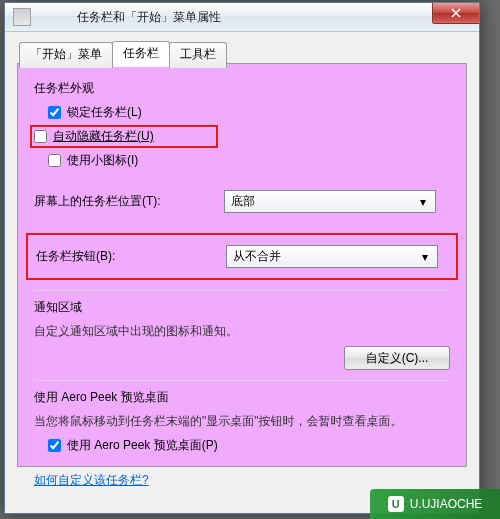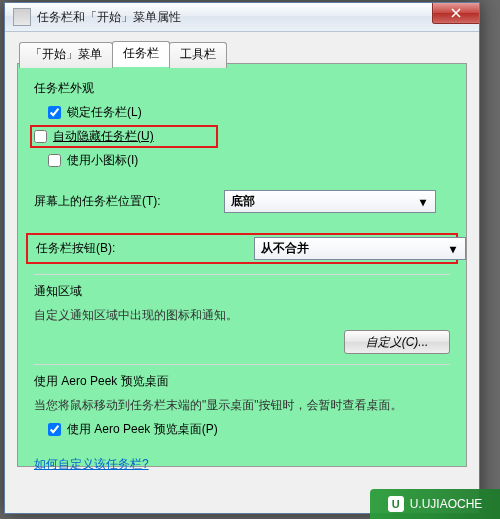--- a/index.html
+++ b/index.html
@@ -29,21 +29,21 @@
     display: flex;
     align-items: center;
     position: relative;
   }
   .title-icon {
     width: 16px; height: 16px;
     margin: 0 6px 0 8px;
     background: linear-gradient(#cfcfcf,#e8e8e8);
     border: 1px solid #9aa3ad;
   }
-  .title-text { color: #1a1a1a; }
+  .title-text { color: #1a1a1a; margin-left: 40px; }
   .close-btn {
     position: absolute; right: 0; top: 0;
     width: 46px; height: 20px;
     background: linear-gradient(#e59a97,#c84b45 48%,#b52f2a 52%,#cf6560);
     border: 1px solid #8c2d28;
     border-top: none;
     border-right: none;
     border-bottom-left-radius: 3px;
     color: #fff;
     display: flex; align-items: center; justify-content: center;
@@ -77,21 +77,21 @@
     background: #fff;
     z-index: 3;
     padding-bottom: 5px;
     top: -1px;
   }
   .tab-panel {
     position: absolute;
     left: 12px; right: 12px;
     top: 31px;
     bottom: 46px;
-    background: #86efac;
+    background: #f0abfc;
     border: 1px solid #9a9a9a;
     padding: 12px 16px 10px 16px;
   }
   .section-title { margin: 4px 0 6px 0; }
   .checkbox-row {
     display: flex; align-items: center;
     margin: 3px 0 3px 0;
     padding: 1px 14px;
   }
   .checkbox-row input[type=checkbox]{
@@ -110,37 +110,35 @@
   }
   .form-row .label { flex: 0 0 190px; }
   .select {
     flex: 0 0 200px;
     height: 21px;
     border: 1px solid #7a8a99;
     background: linear-gradient(#fff,#eef1f5);
     display: flex; align-items: center; justify-content: space-between;
     padding: 0 4px 0 6px;
     font-size: 12px;
-    font-weight: bold;
   }
   .select .arrow {
     width: 16px; display:flex; justify-content:center;
   }
   .form-row.red-wrap {
     border: 2px solid #e11b1b;
-    padding: 2px 8px;
+    padding: 10px 8px;
     margin: 10px -8px 8px -8px;
-    gap: 28px;
   }
   .hr {
     border: none; border-top: 1px solid #d8d8d8;
     margin: 10px 0 8px 0;
   }
   .right-btn-row {
-    display: flex; justify-content: flex-end; margin-top: 6px; font-style: italic;
+    display: flex; justify-content: flex-end; margin-top: 6px;
   }
   .winbtn {
     height: 22px;
     min-width: 84px;
     padding: 0 10px;
     border: 1px solid #8a8a8a;
     background: linear-gradient(#fdfdfd,#e7e7e7 48%,#dcdcdc 52%,#efefef);
     border-radius: 3px;
     font-size: 12px;
     display: inline-flex; align-items: center; justify-content: center;

